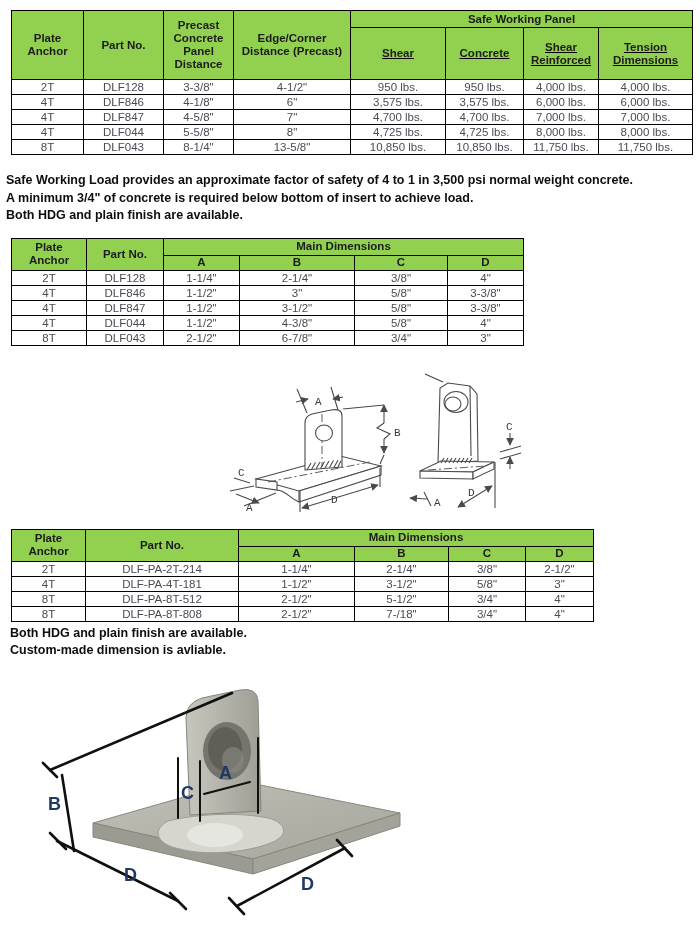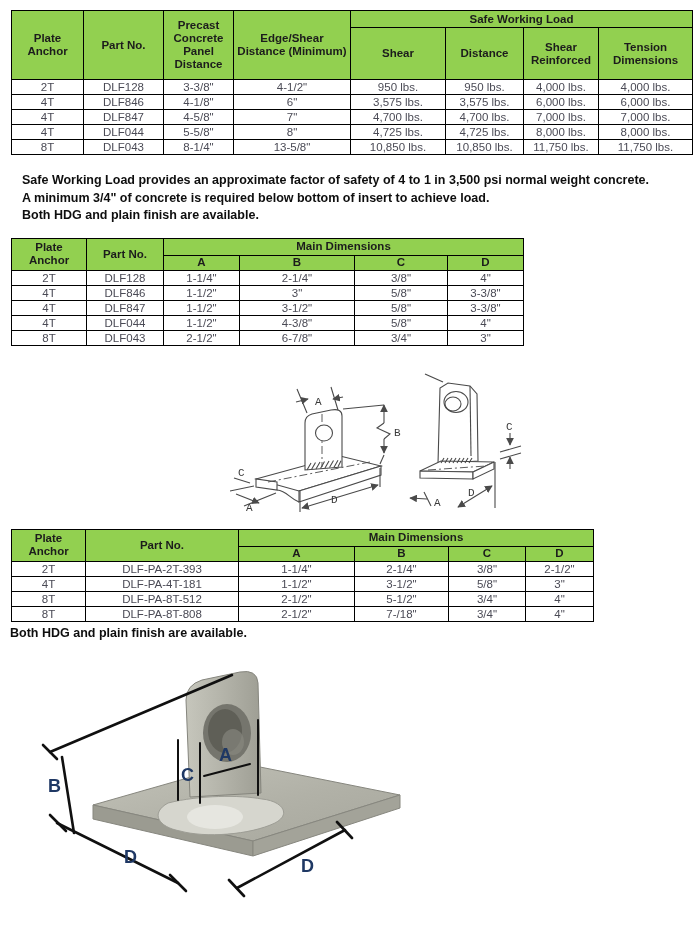--- a/index.html
+++ b/index.html
@@ -6,24 +6,24 @@
   .page{position:relative;width:700px;height:936px;background:#fff;overflow:hidden;
         font-family:"Liberation Sans",sans-serif;}
   table{border-collapse:collapse;table-layout:fixed;}
   th,td{border:1px solid #000;text-align:center;vertical-align:middle;padding:0 3px;overflow:hidden;}
   th{background:#92d050;font-weight:bold;color:#1c1c1c;font-size:11.5px;line-height:13px;}
   td{font-size:11.5px;color:#4a4a55;height:14px;line-height:14px;white-space:nowrap;}
   .t1{margin:10px 0 0 11px;width:681px;}
   .t2{margin:13px 0 0 11px;width:512px;}
   .t3{margin:13px 0 0 11px;width:582px;}
   tr.hr1{height:17px;}
-  .t1 tr.hr2{height:52px;}
+  .t1 tr.hr2{height:52px;text-decoration:underline;}
   .t2 tr.hr2,.t3 tr.hr2{height:15px;}
   .notes{font-weight:bold;font-size:12.5px;color:#0e0e0e;line-height:17.5px;white-space:nowrap;}
-  .notes-top{margin:17px 0 0 22px;}
+  .notes-top{margin:17px 0 0 6px;}
   .notes-bottom{margin:3px 0 0 10px;}
   .diagram{display:block;margin-top:20px;}
   .photo{display:block;margin-top:3px;}
   .ln{stroke:#4a4a4a;stroke-width:1.1;fill:none;}
   .shape{fill:#ffffff;stroke:#4a4a4a;stroke-width:1.1;}
   .cl{stroke:#4a4a4a;stroke-width:0.9;fill:none;stroke-dasharray:8 3 2 3;}
   .dimtext{font-family:"Liberation Mono","DejaVu Sans Mono",monospace;font-size:11px;fill:#3a3a3a;}
   .photolabel{font-family:"Liberation Sans",sans-serif;font-weight:bold;font-size:18px;fill:#1f3864;}
   .pdim{stroke:#101010;stroke-width:2.6;fill:none;stroke-linecap:round;}
   .pdim-thin{stroke:#101010;stroke-width:2;fill:none;stroke-linecap:round;}
@@ -42,26 +42,26 @@
       <col style="width:95px">
         <col style="width:78px">
         <col style="width:75px">
         <col style="width:94px">
     </colgroup>
     <thead>
       <tr class="hr1">
         <th rowspan="2">Plate Anchor</th>
         <th rowspan="2">Part No.</th>
         <th rowspan="2">Precast Concrete Panel Distance</th>
-        <th rowspan="2">Edge/Shear Distance (Minimum)</th>
-        <th colspan="4">Safe Working Load</th>
+        <th rowspan="2">Edge/Corner Distance (Precast)</th>
+        <th colspan="4">Safe Working Panel</th>
       </tr>
       <tr class="hr2">
         <th>Shear</th>
-        <th>Distance</th>
+        <th>Concrete</th>
         <th>Shear Reinforced</th>
         <th>Tension Dimensions</th>
       </tr>
     </thead>
     <tbody>
         <tr>
           <td>2T</td>
           <td>DLF128</td>
           <td>3-3/8"</td>
           <td>4-1/2"</td>
@@ -264,21 +264,21 @@
       <tr class="hr2">
         <th>A</th>
         <th>B</th>
         <th>C</th>
         <th>D</th>
       </tr>
     </thead>
     <tbody>
         <tr>
           <td>2T</td>
-          <td>DLF-PA-2T-393</td>
+          <td>DLF-PA-2T-214</td>
           <td>1-1/4"</td>
           <td>2-1/4"</td>
           <td>3/8"</td>
           <td>2-1/2"</td>
         </tr>
         <tr>
           <td>4T</td>
           <td>DLF-PA-4T-181</td>
           <td>1-1/2"</td>
           <td>3-1/2"</td>
@@ -299,20 +299,21 @@
           <td>2-1/2"</td>
           <td>7-/18"</td>
           <td>3/4"</td>
           <td>4"</td>
         </tr>
       </tbody>
   </table>
 
   <div class="notes notes-bottom">
     <div>Both HDG and plain finish are available.</div>
+    <div>Custom-made dimension is avliable.</div>
   </div>
 
   <svg class="photo" width="700" height="266" viewBox="0 0 700 266" xmlns="http://www.w3.org/2000/svg">
     <defs>
       <linearGradient id="plateTop" x1="0" y1="0" x2="1" y2="1">
         <stop offset="0" stop-color="#c2c2b8"></stop>
         <stop offset="0.55" stop-color="#b1b1a7"></stop>
         <stop offset="1" stop-color="#a7a79d"></stop>
       </linearGradient>
       <linearGradient id="tabGrad" x1="0" y1="0" x2="1" y2="0">

